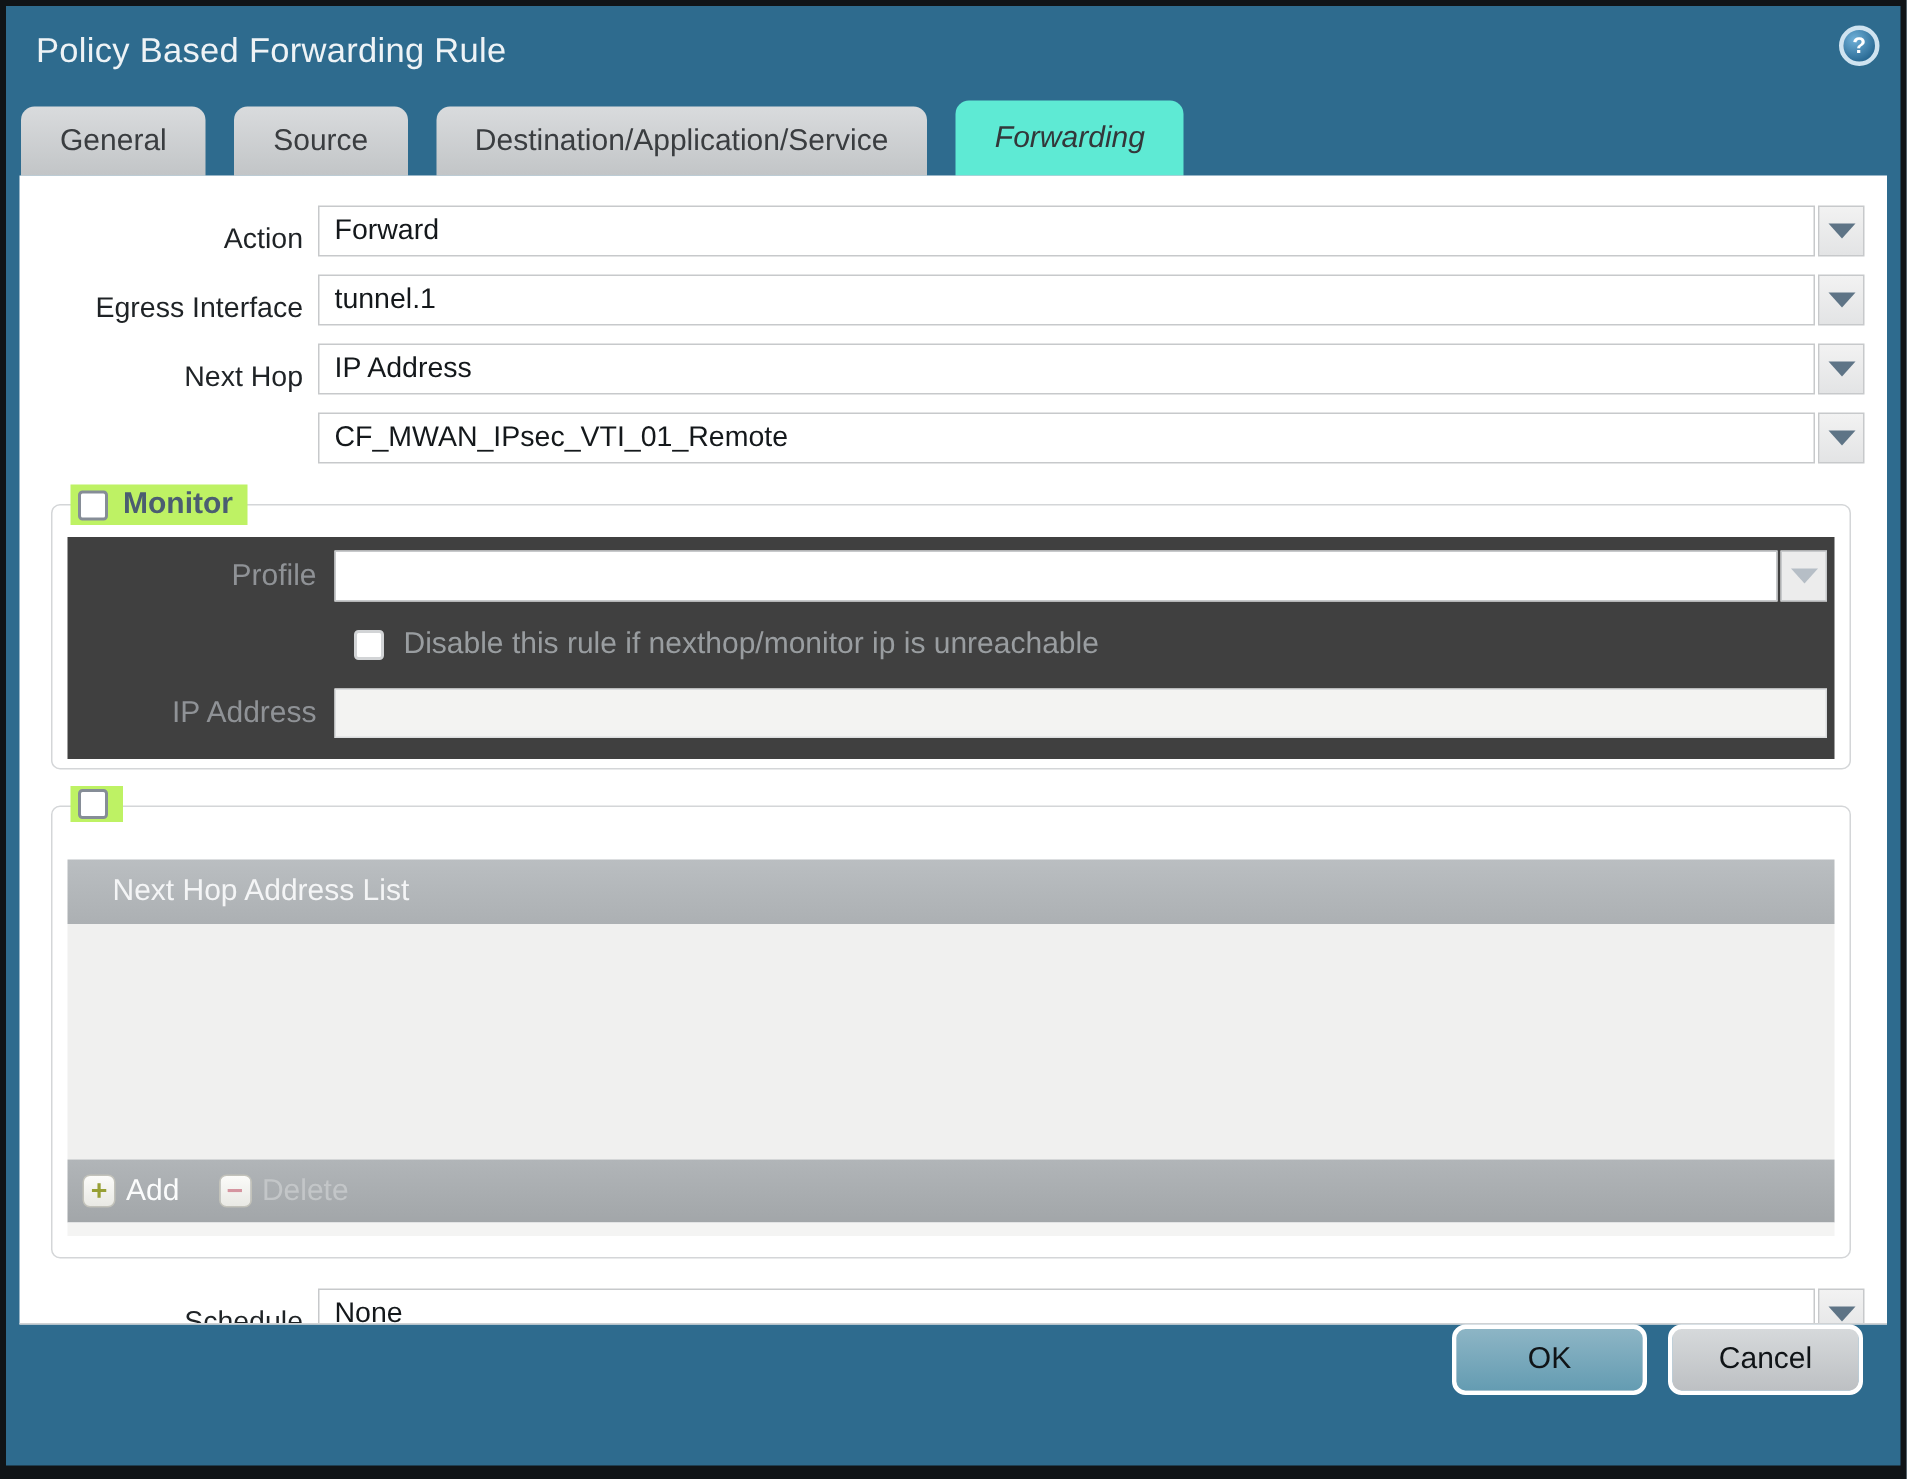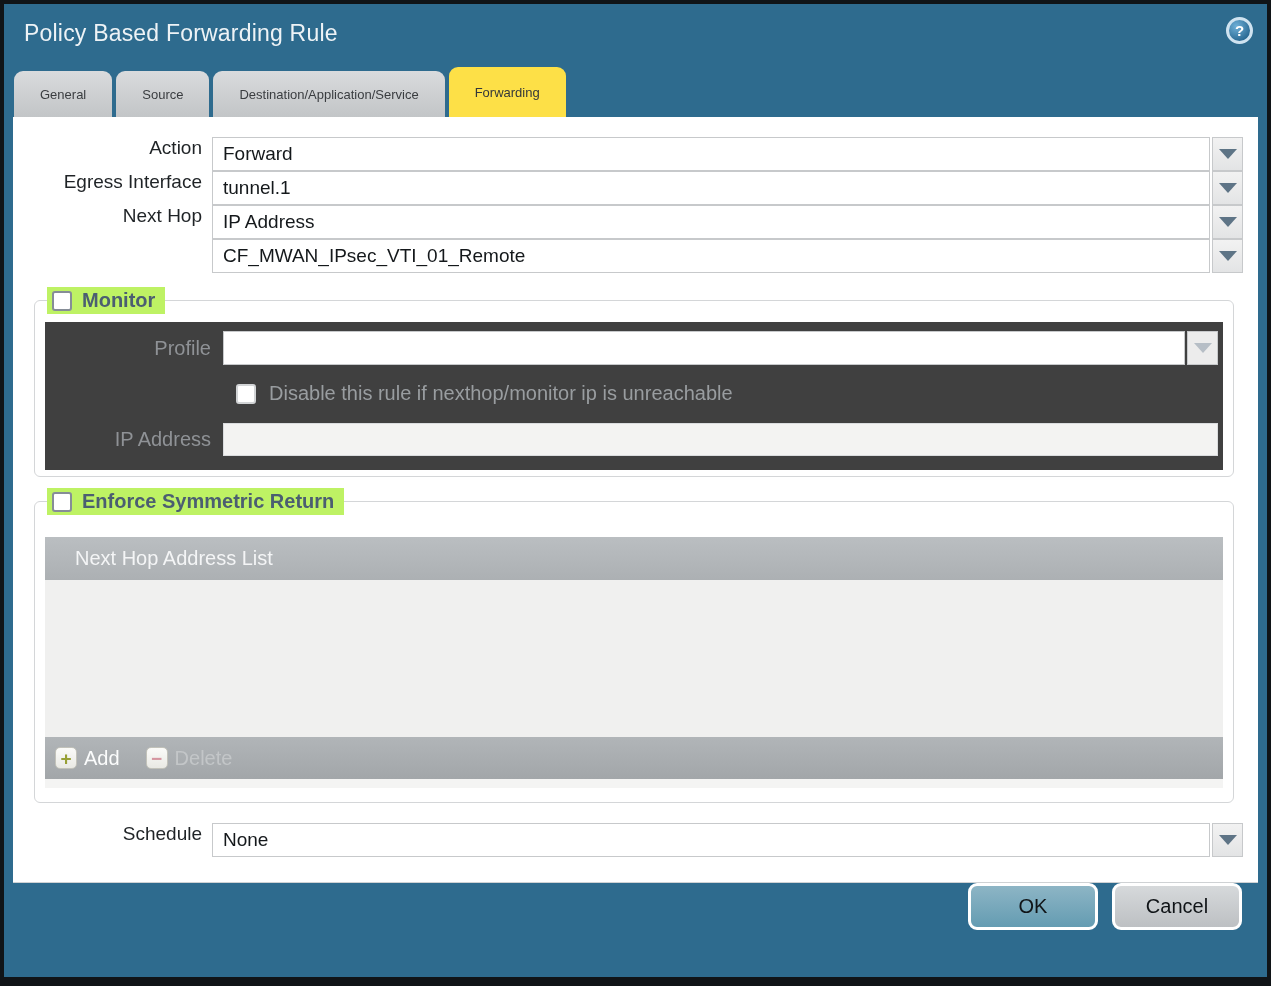--- a/index.html
+++ b/index.html
@@ -36,37 +36,37 @@
 
   
   .tabstrip {
     height: 55px; display: flex; align-items: flex-end; padding-left: 10px; flex: none;
   }
   .tab {
     height: 46px; padding: 0 26px;
     display: flex; align-items: center; justify-content: center;
     background: linear-gradient(#d9dbdd, #c2c5c7);
     border-radius: 9px 9px 0 0;
-    margin-right: 4px;
-    font-size: 13px; color: #3a3d40;
+    margin-right: 19px;
+    font-size: 20px; color: #3a3d40;
     cursor: pointer; white-space: nowrap;
   }
   .tab.active {
-    background: #fde047; height: 50px; color: #33373a;
+    background: #5eead4; height: 50px; color: #33373a; font-style: italic;
   }
 
   
   .content {
     background: #ffffff; margin: 0 9px; flex: none;
     height: 766px; padding: 20px 15px 0 4px;
     border-bottom: 1px solid #cfd2d4;
     overflow: hidden;
   }
 
-  .form-row { display: flex; align-items: flex-start; }
+  .form-row { display: flex; align-items: flex-end; margin-bottom: 12px; }
   .form-label {
     width: 195px; flex: none; text-align: right; padding-right: 10px;
     font-size: 19px; color: #1f2326;
   }
   .combo { flex: 1; display: flex; align-items: stretch; }
   .combo input {
     flex: 1; height: 34px; border: 1px solid #c7c9cb; background: #ffffff;
     font-family: "Liberation Sans", sans-serif;
     font-size: 19px; color: #14181b; padding: 0 10px; outline: none; min-width: 0;
   }
@@ -268,21 +268,20 @@
           <div class="panel-label">IP Address</div>
           <input type="text" readonly="" disabled="" class="ip-input" value="" style="">
         </div>
 
       </div>
     </div>
 
     <div class="fieldset">
       <div class="legend">
         <div class="checkbox"></div>
-        <span class="section-title">Enforce Symmetric Return</span>
       </div>
 
       <div class="nh-table">
         <div class="nh-header">
           <span>Next Hop Address List</span>
         </div>
         <div class="nh-body"></div>
         <div class="nh-footer">
           <div class="tbl-btn">
             <div class="tbl-icon">

